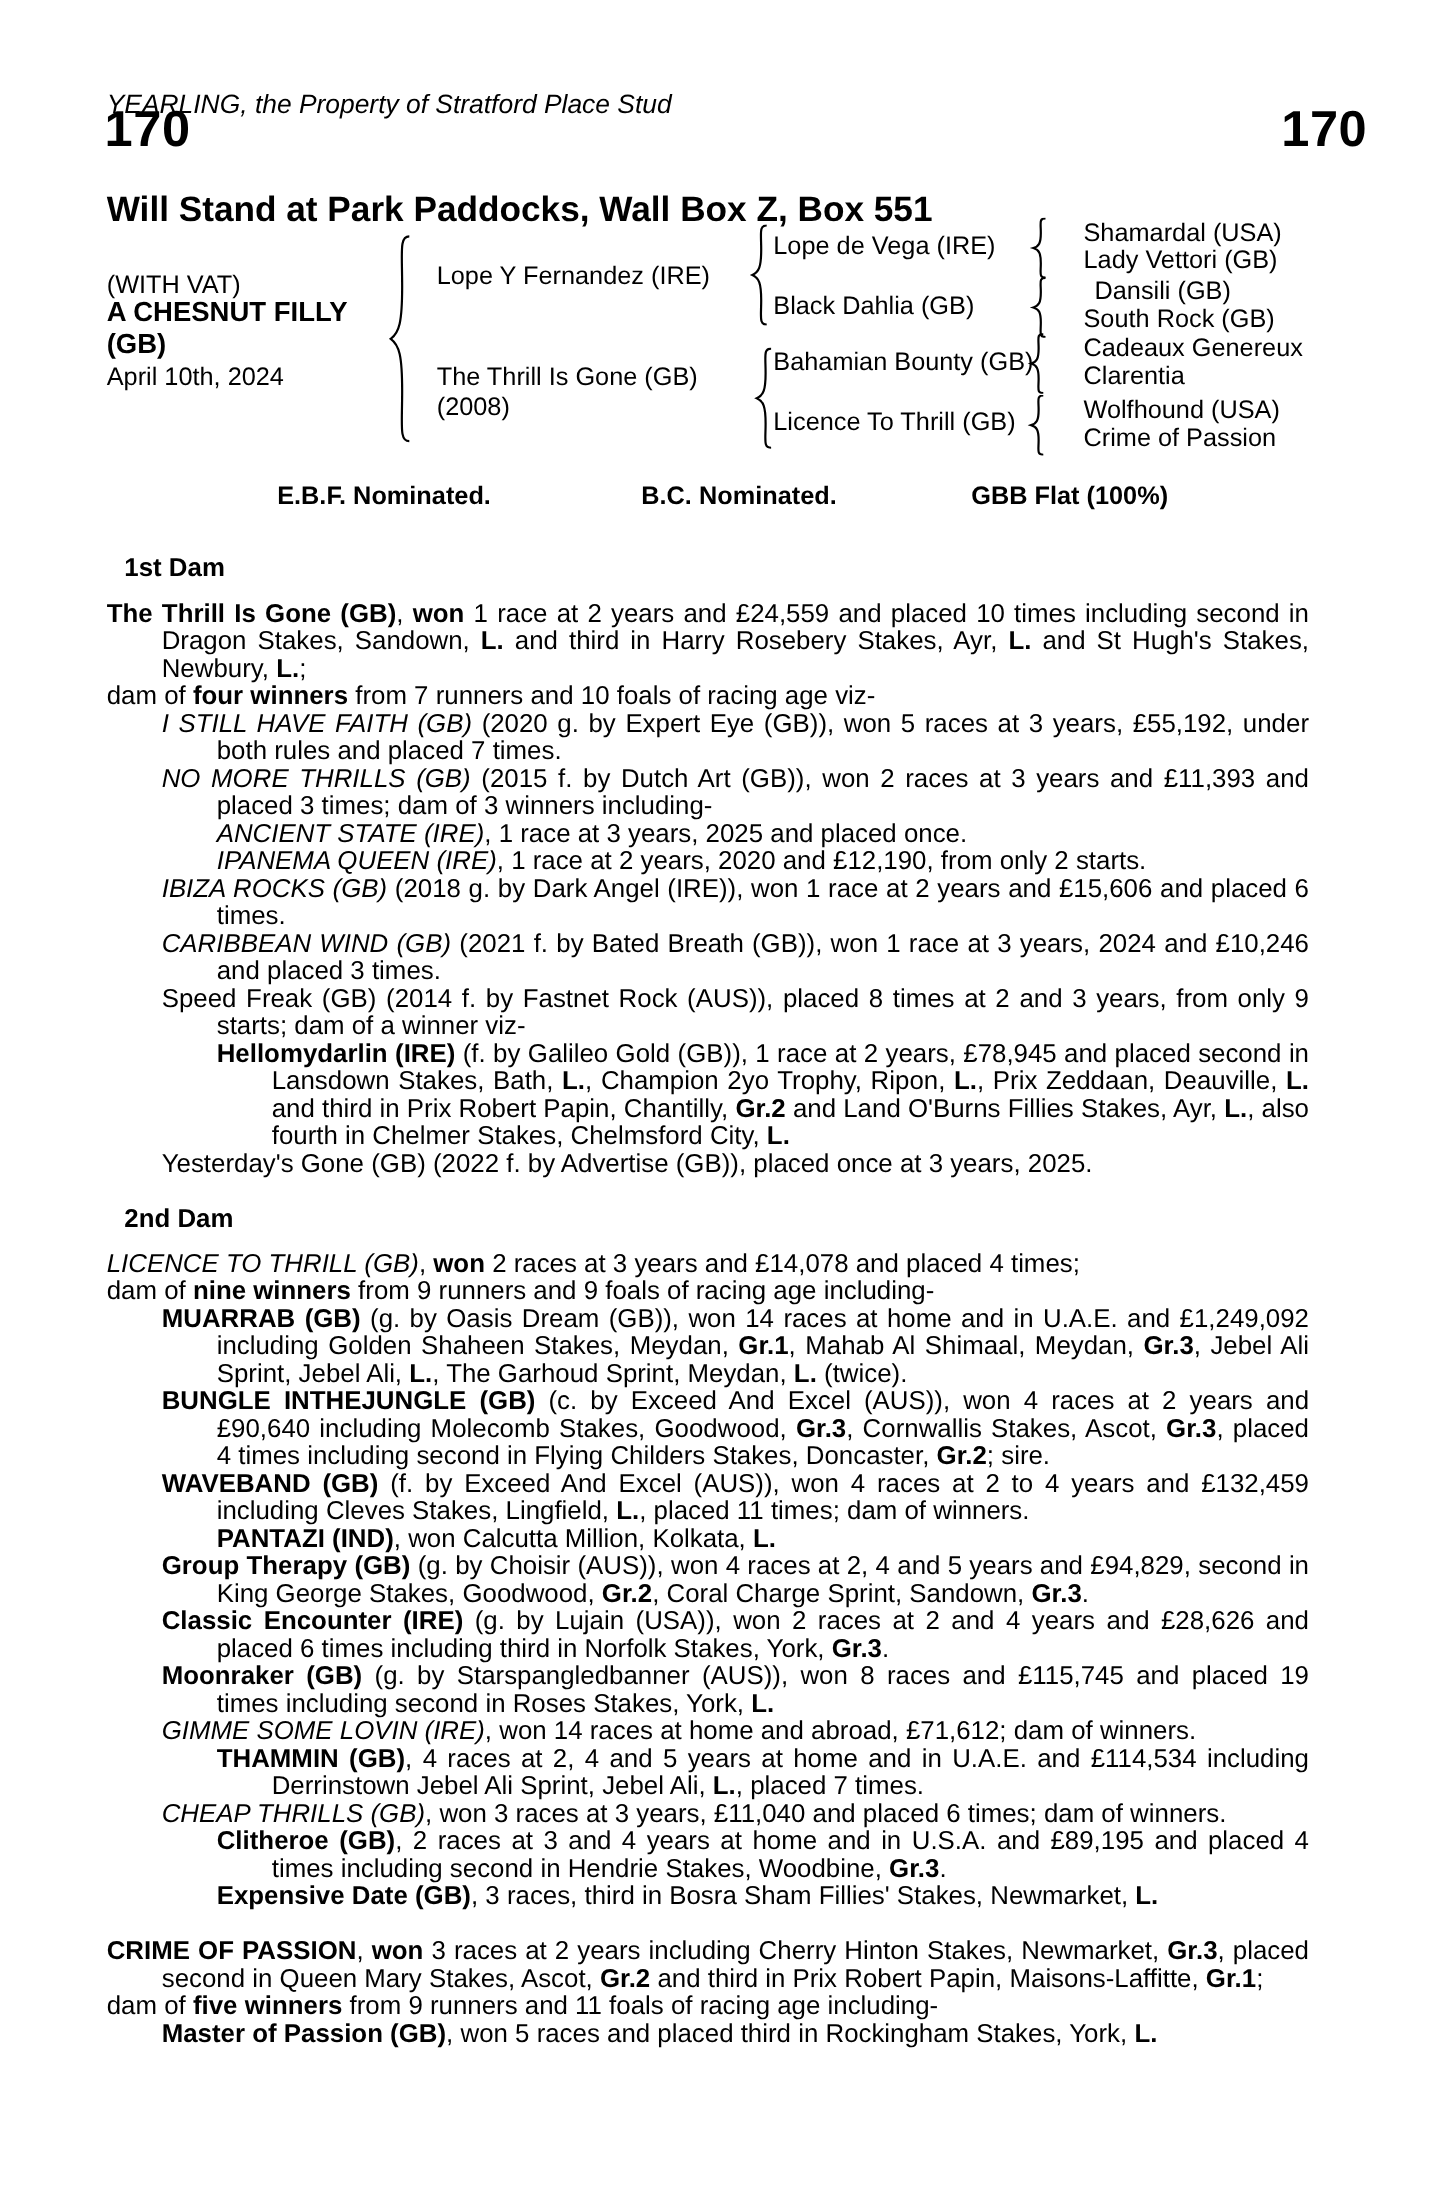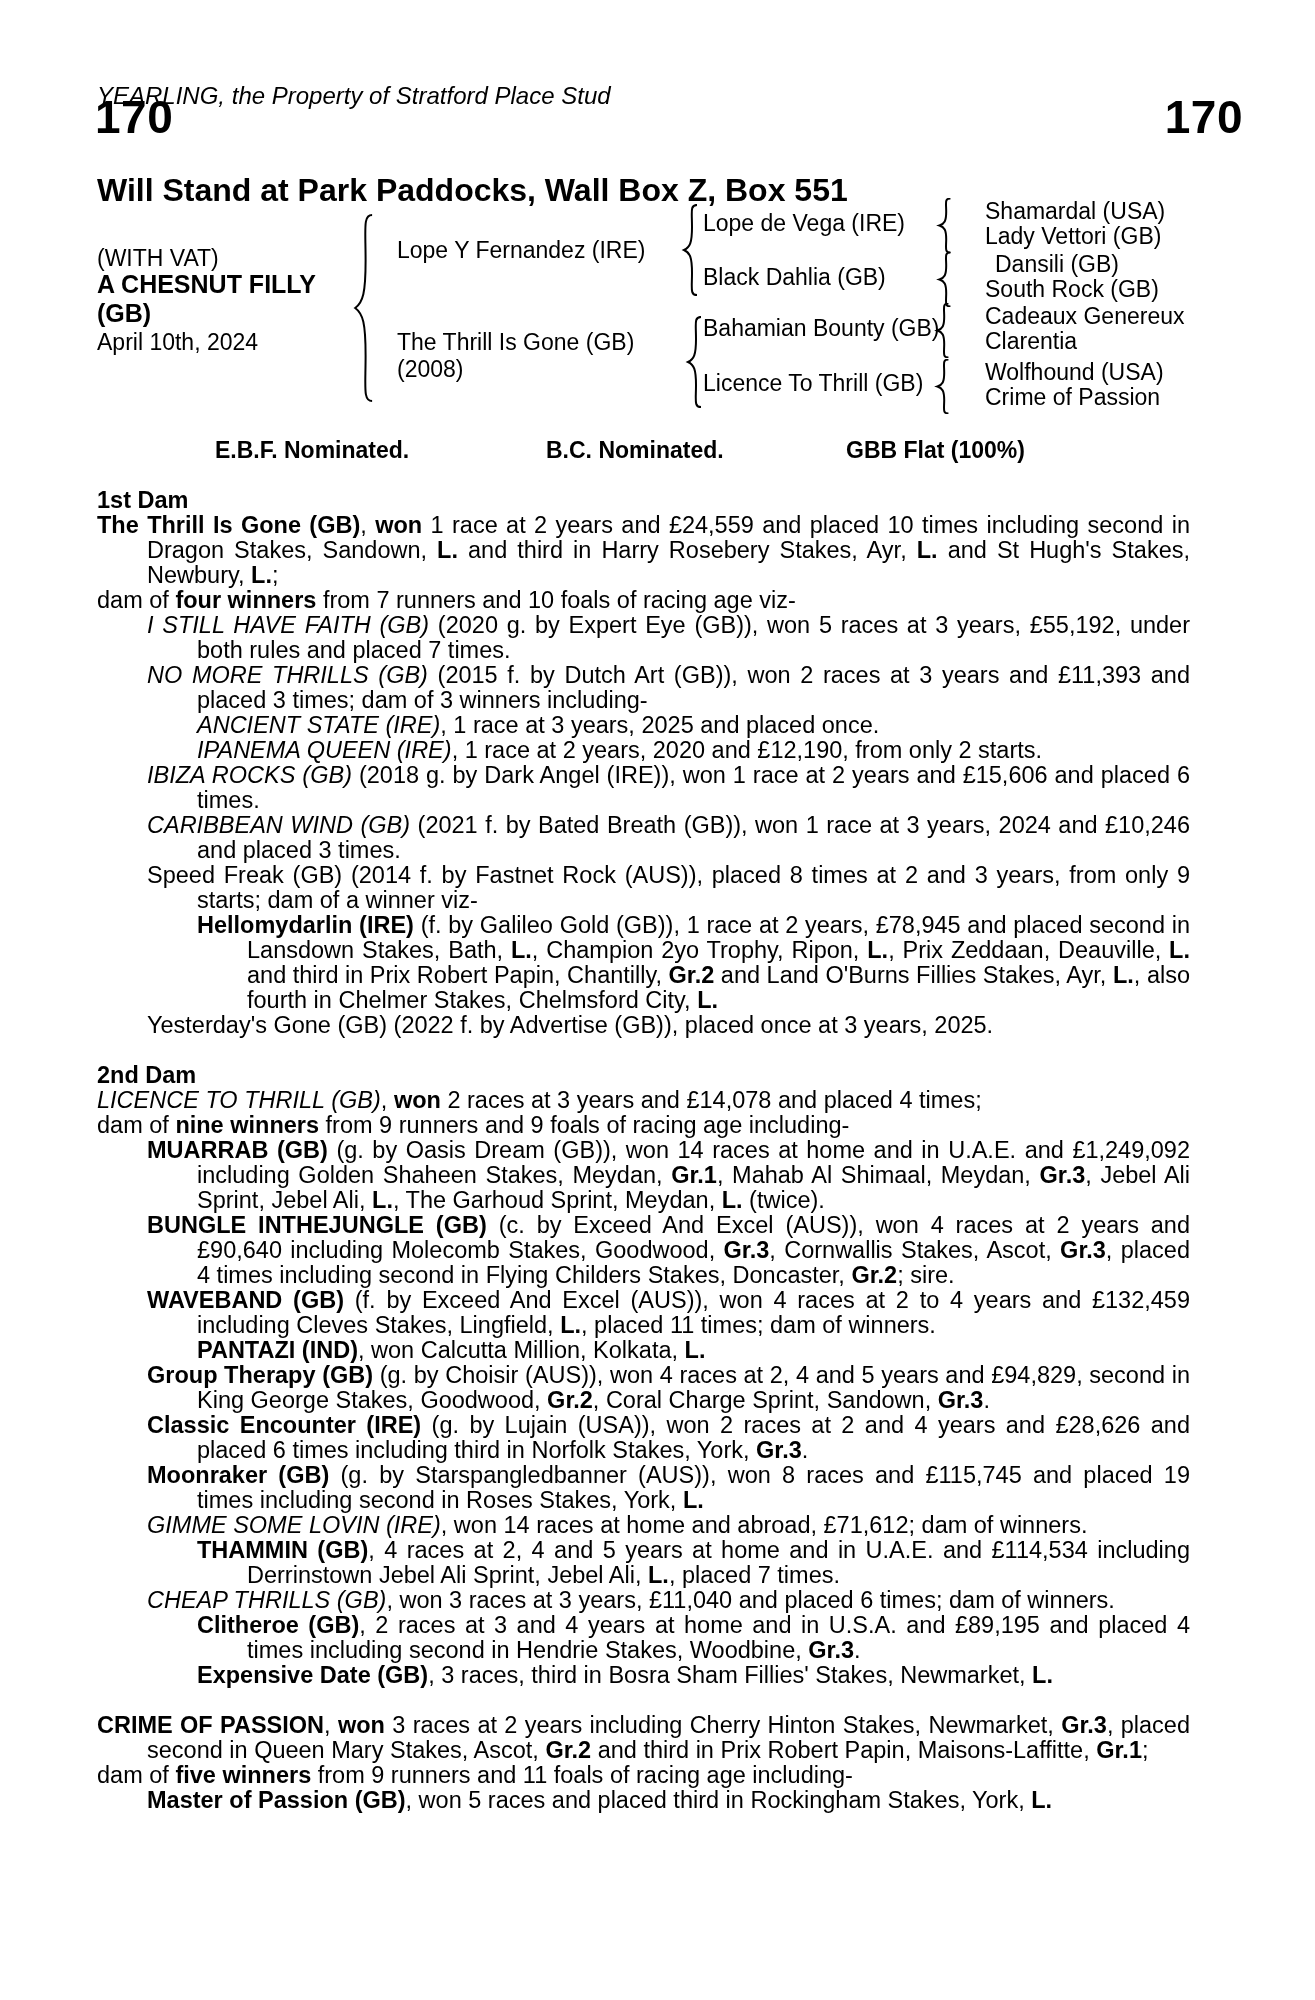--- a/index.html
+++ b/index.html
@@ -53,32 +53,32 @@
   .brace { position:absolute; }
   .br-main { left:350px; top:213px; width:26px; height:190px; }
   .br-s    { left:680px; top:204px; width:20px; height:92px; }
   .br-d    { left:684px; top:316px; width:20px; height:92px; }
   .br-ss   { left:936px; top:198px; width:17px; height:55px; }
   .br-sd   { left:936px; top:252px; width:17px; height:55px; }
   .br-ds   { left:934px; top:303px; width:17px; height:55px; }
   .br-dd   { left:934px; top:359px; width:17px; height:55px; }
 
   .noms { position:absolute; top:437px; left:0; right:0; height:26px; font-weight:bold; font-size:23px; }
-  .nom { position:absolute; white-space:nowrap; }
+  .nom { position:absolute; white-space:nowrap;margin-left:37px; }
   .nom-ebf { left:215px; }
   .nom-bc  { left:546px; }
   .nom-gbb { left:846px; }
 
   
   .dams {
     position:absolute; top:488px; left:97px; width:1093px;
     font-size:23.5px; line-height:25px;
   }
   .dam-section + .dam-section { margin-top:25px; }
-  .dam-heading { font-weight:bold; margin:0; font-size:23.5px; line-height:25px; }
+  .dam-heading { font-weight:bold; margin:16px; font-size:23.5px; line-height:25px; }
   .para { margin:0; text-align:justify; }
   .para.lvl0 { padding-left:50px;  text-indent:-50px; }
   .para.lvl1 { padding-left:100px; text-indent:-50px; }
   .para.lvl2 { padding-left:150px; text-indent:-50px; }
   .b { font-weight:bold; }
   .i { font-style:italic; }
 </style>
 </head>
 <body>
 

